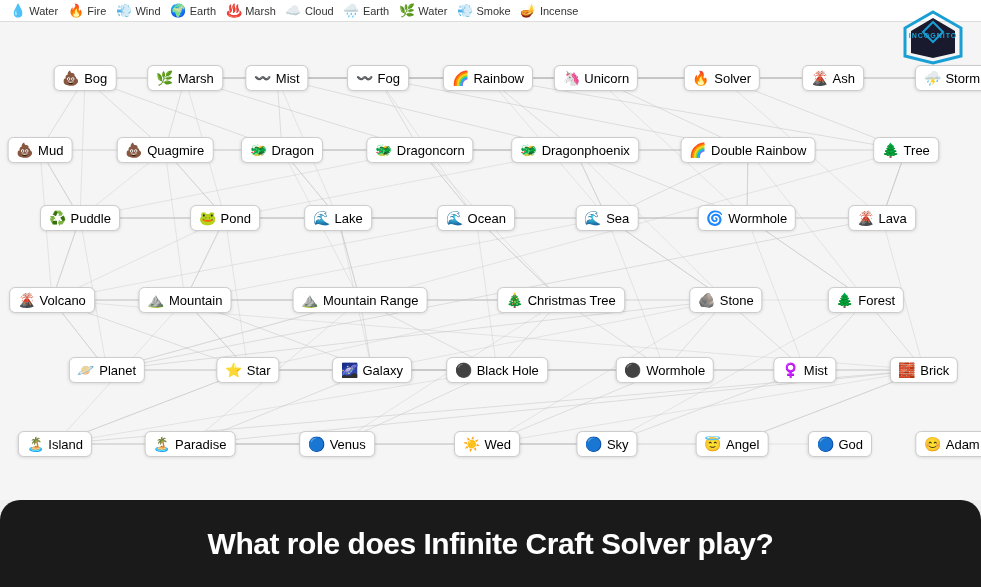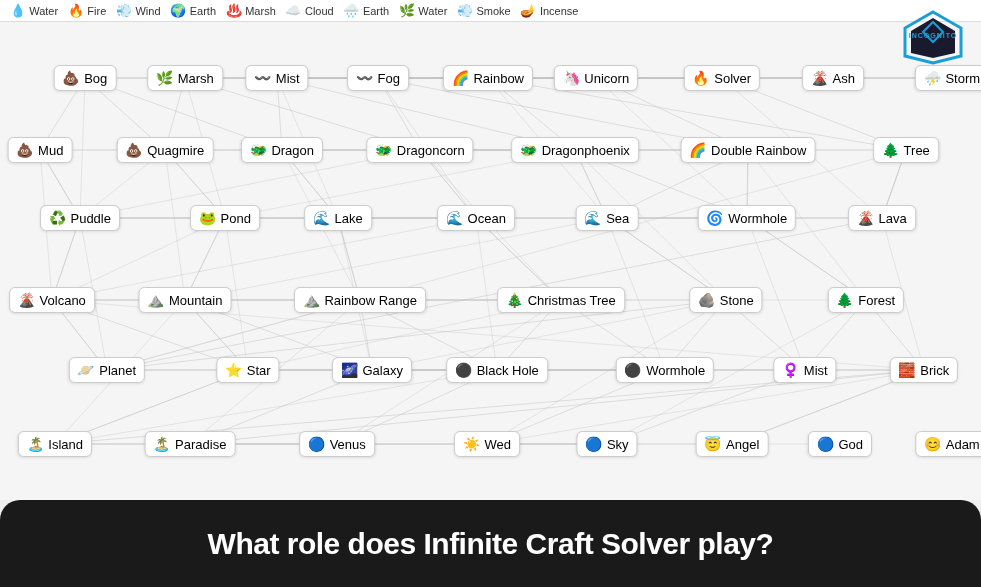--- a/index.html
+++ b/index.html
@@ -382,21 +382,21 @@
       <div class="node" style="left: 52px; top: 278px;">
         <span class="icon">🌋</span>
         <span>Volcano</span>
       </div>
       <div class="node" style="left: 185px; top: 278px;">
         <span class="icon">⛰️</span>
         <span>Mountain</span>
       </div>
       <div class="node" style="left: 360px; top: 278px;">
         <span class="icon">⛰️</span>
-        <span>Rainbow Range</span>
+        <span>Mountain Range</span>
       </div>
       <div class="node" style="left: 561px; top: 278px;">
         <span class="icon">🎄</span>
         <span>Christmas Tree</span>
       </div>
       <div class="node" style="left: 726px; top: 278px;">
         <span class="icon">🪨</span>
         <span>Stone</span>
       </div>
       <div class="node" style="left: 866px; top: 278px;">

